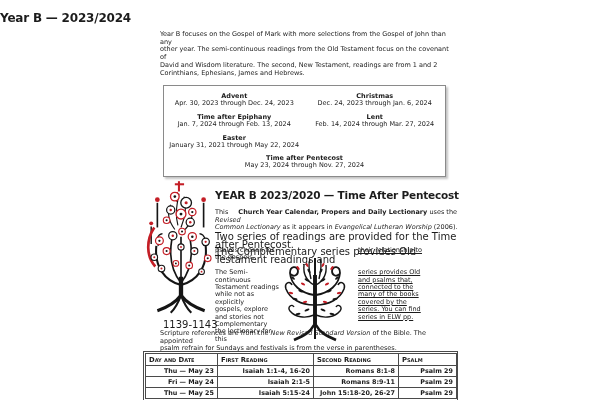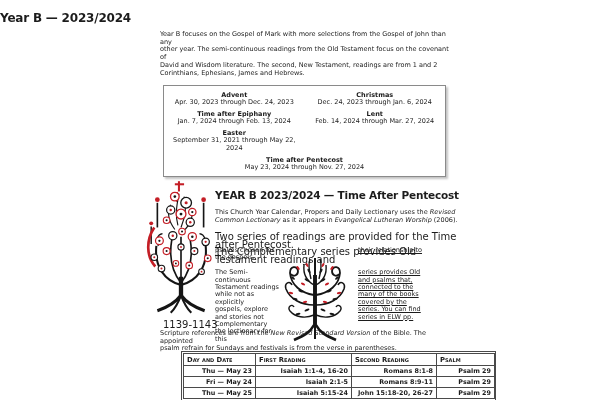--- a/index.html
+++ b/index.html
@@ -23,22 +23,22 @@
   .season.full{grid-column:1 / -1;}
   .sec-heading{top:189px;left:215px;width:250px;font-size:10.5px;font-weight:bold;letter-spacing:-0.2px;}
   .lect{top:209px;left:215px;width:244px;font-size:6.5px;line-height:7.7px;}
   .two-series{top:233px;left:215px;width:244px;font-size:10px;line-height:7.7px;}
   .wrap-left{top:247px;left:215px;width:66px;font-size:6.5px;line-height:7.4px;}
   .wrap-right{top:247px;left:358px;width:102px;font-size:6.5px;line-height:7.4px;text-decoration:underline;}
   .elw{top:319px;left:163px;font-size:10px;}
   .scripture{top:330px;left:160px;width:300px;font-size:6.5px;line-height:7.7px;}
   .left-tree{top:180px;left:144px;width:74px;height:136px;}
   .center-tree{top:246px;left:277px;width:76px;height:99px;}
-  b{font-weight:normal;} i{font-style:italic;}
-  .table-wrap{top:351px;left:143px;width:315px;border:1px solid #4a4a4a;padding:1px;background:#fff;box-sizing:border-box;margin-left:38px;}
+  b{font-weight:bold;margin-left:8px;} i{font-style:italic;}
+  .table-wrap{top:351px;left:143px;width:315px;border:1px solid #4a4a4a;padding:1px;background:#fff;box-sizing:border-box;}
   table{width:100%;border-collapse:collapse;table-layout:fixed;}
   th,td{border:1px solid #4a4a4a;padding:1px 3px;overflow:hidden;white-space:nowrap;font-weight:bold;}
   th{font-size:6.8px;font-variant:small-caps;font-weight:bold;text-align:left;height:9px;}
   td{font-size:6.4px;height:8px;text-align:right;}
   td.day{font-weight:bold;}
 </style>
 </head>
 <body>
 
 <div class="abs page-title">Year B — 2023/2024</div>
@@ -60,21 +60,21 @@
   <div class="season">
     <div class="nm">Time after Epiphany</div>
     <div class="dt">Jan. 7, 2024 through Feb. 13, 2024</div>
   </div>
   <div class="season">
     <div class="nm">Lent</div>
     <div class="dt">Feb. 14, 2024 through Mar. 27, 2024</div>
   </div>
   <div class="season">
     <div class="nm">Easter</div>
-    <div class="dt">September 31, 2021 through May 22, 2024</div>
+    <div class="dt">January 31, 2021 through May 22, 2024</div>
   </div>
   <div class="season full">
     <div class="nm">Time after Pentecost</div>
     <div class="dt">May 23, 2024 through Nov. 27, 2024</div>
   </div>
 </div>
 
 <svg class="abs left-tree" viewBox="0 0 72 132">
 
   <g stroke="#c41e26" stroke-width="2" fill="none">
@@ -161,21 +161,21 @@
 
   <g stroke="#151515" fill="none">
     <path d="M36,94 L36,114" stroke-width="4.2"></path>
     <path d="M36,112 C30,120 22,124 13,127" stroke-width="3"></path>
     <path d="M36,112 C42,120 50,124 59,127" stroke-width="3"></path>
     <path d="M36,112 C33,120 30,125 26,129" stroke-width="2"></path>
     <path d="M36,112 C39,120 42,125 46,129" stroke-width="2"></path>
   </g>
 </svg>
 
-<div class="abs sec-heading">YEAR B 2023/2024 — Time After Pentecost</div>
+<div class="abs sec-heading">YEAR B 2023/2020 — Time After Pentecost</div>
 
 <div class="abs lect pre"><span>This </span><b>Church Year Calendar, Propers and Daily Lectionary</b><span> uses the </span><i>Revised
 Common Lectionary</i><span> as it appears in </span><i>Evangelical Lutheran Worship</i><span> (2006).</span></div>
 
 <div class="abs two-series pre">Two series of readings are provided for the Time after Pentecost.
 The Complementary series provides Old Testament readings and</div>
 
 <div class="abs wrap-left pre">psalms chosen for
 the gospels.
 

